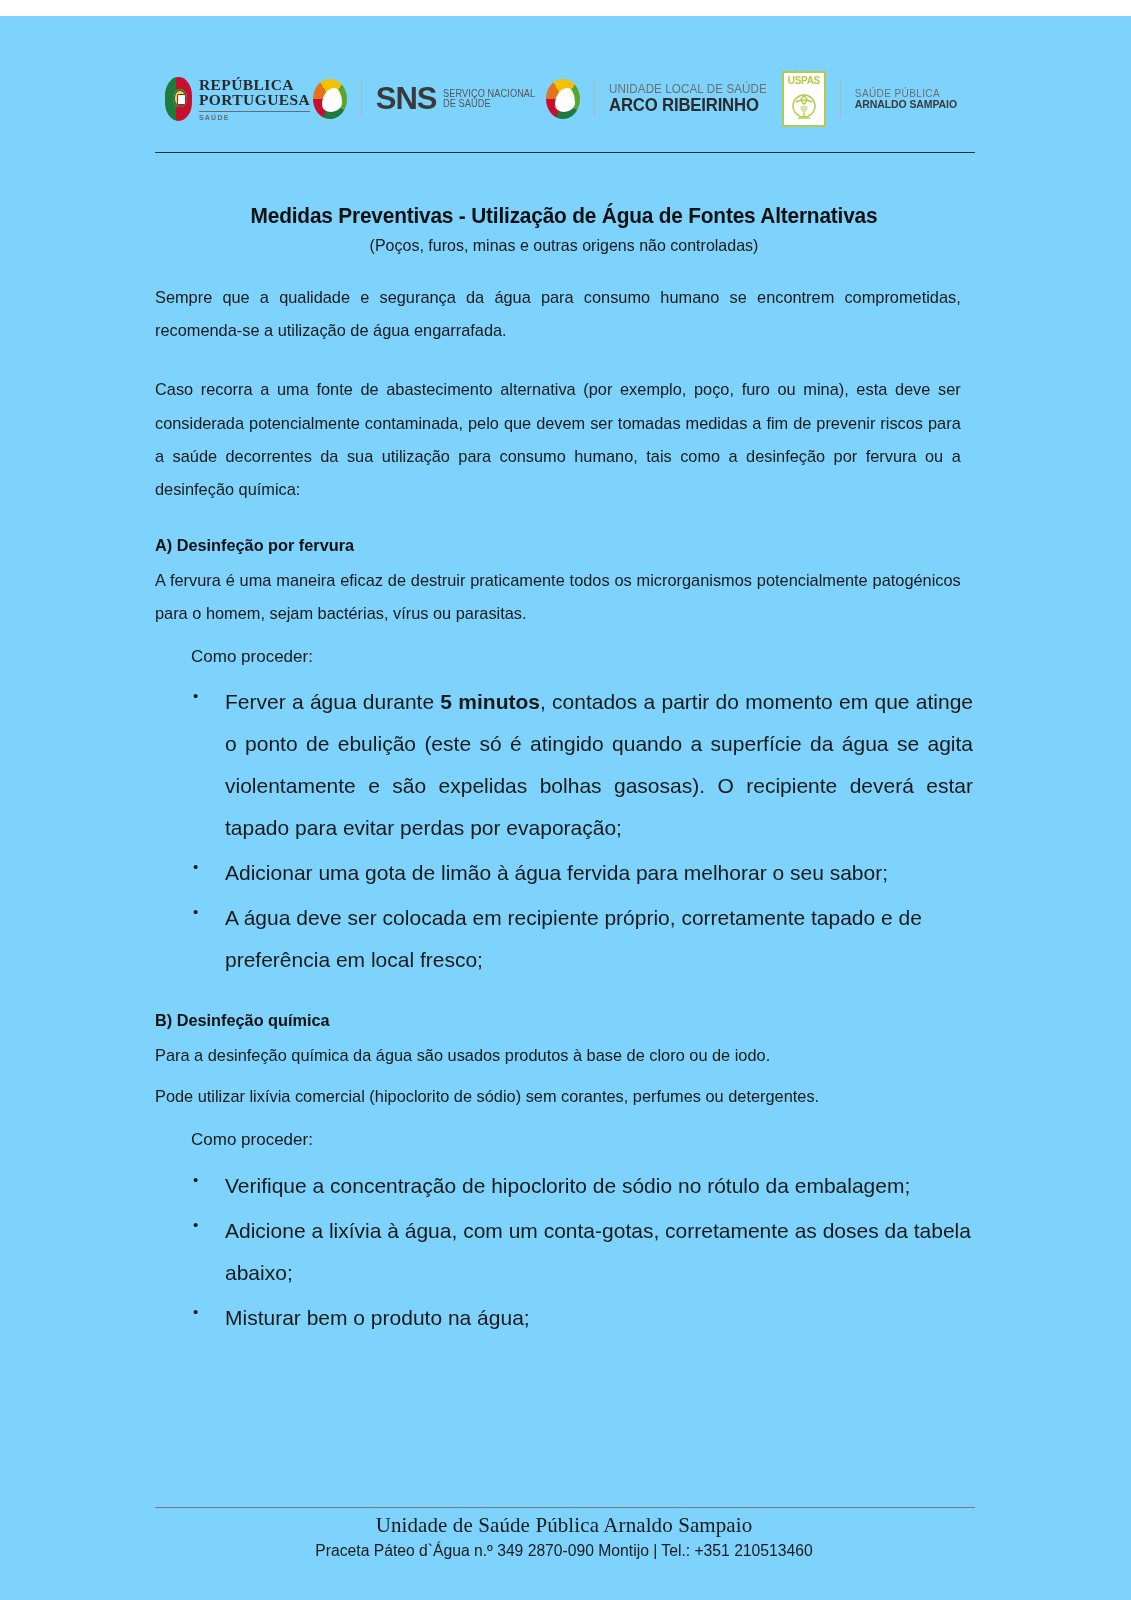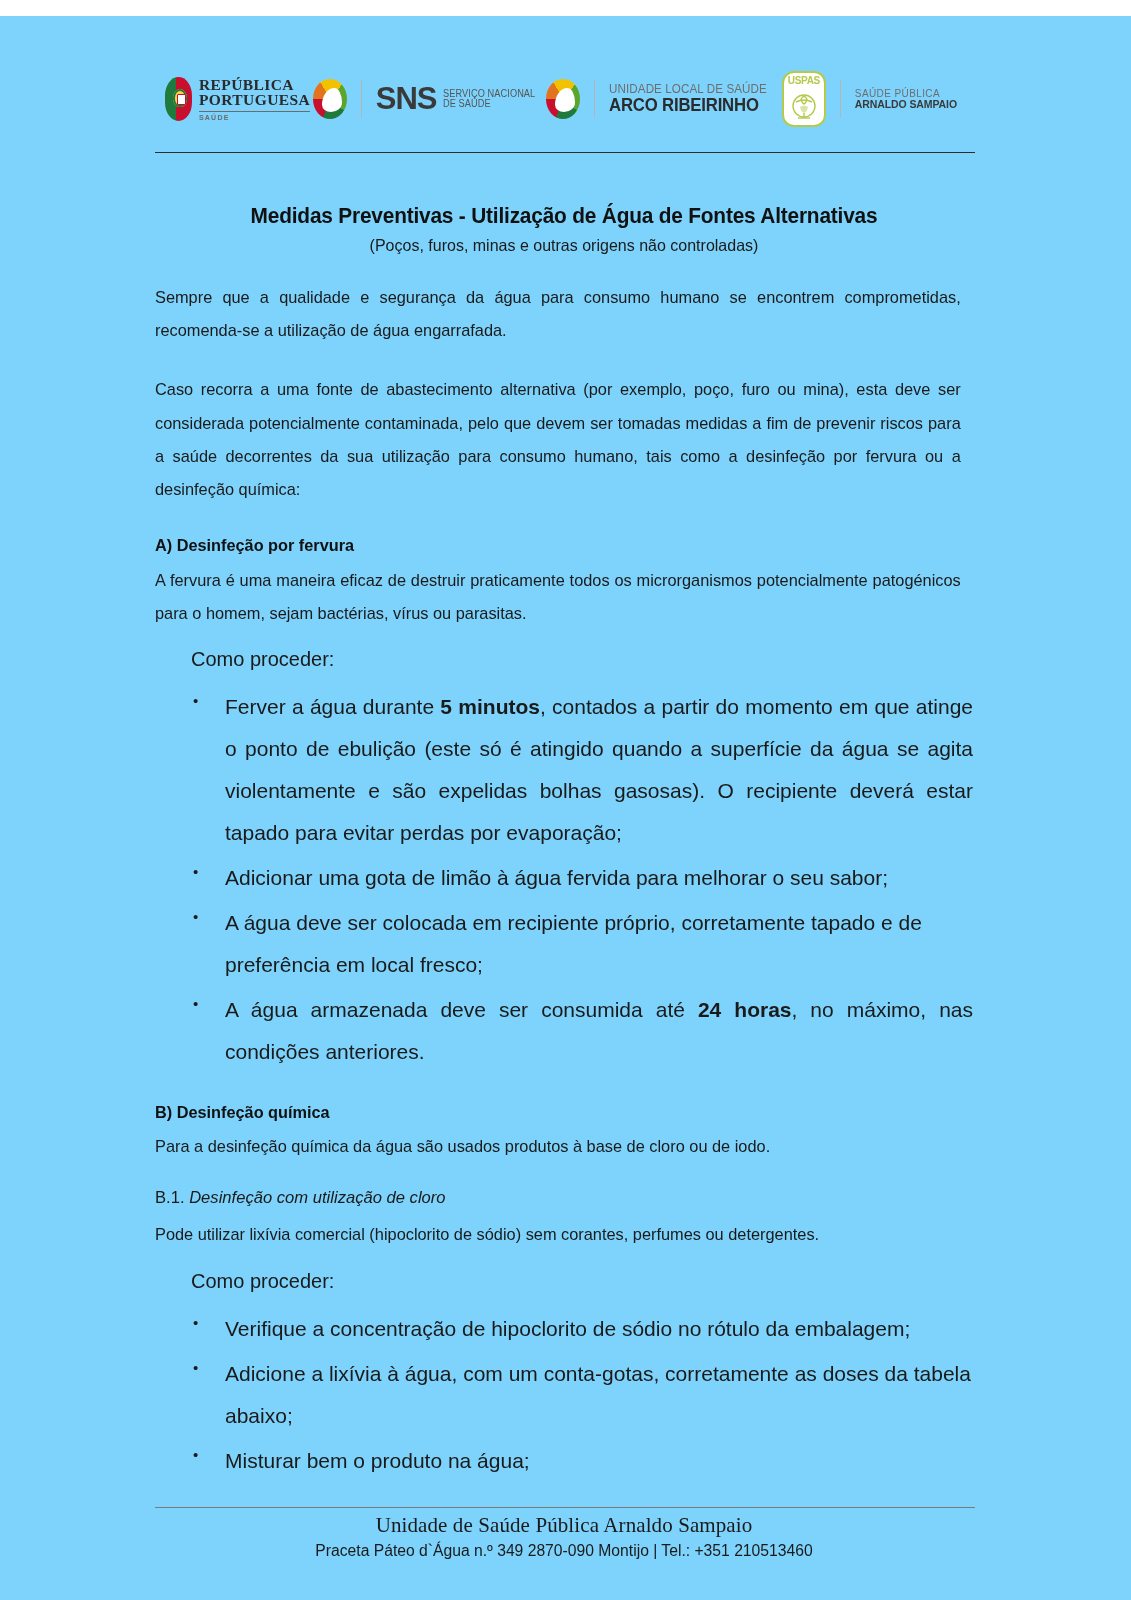--- a/index.html
+++ b/index.html
@@ -166,21 +166,21 @@
     letter-spacing: -0.2px;
     transform: scaleX(0.93);
     transform-origin: left center;
   }
 
   
   .uspas-box {
     width: 40px;
     height: 52px;
     border: 2px solid #b5c94a;
-    border-radius: 12px;
+    border-radius: 0;
     position: relative;
     flex: 0 0 auto;
     background: #ffffff;
   }
   .uspas-word {
     position: absolute;
     top: 2px;
     left: 0;
     right: 0;
     text-align: center;
@@ -264,21 +264,21 @@
   }
   .sec-sub {
     font-size: 16.6px;
     margin: 22px 0 0 0;
     line-height: 1.5;
     color: #1a1a1a;
   }
   .sec-sub em { font-style: italic; }
 
   .como {
-    font-size: 20px;
+    font-size: 17px;
     margin: 14px 0 0 36px;
     line-height: 1.5;
     color: #1a1a1a;
   }
 
   ul.bullets {
     list-style: none;
     margin: 12px 0 0 0;
     padding: 0;
   }
@@ -405,27 +405,25 @@
 
     <h3 class="sec">A) Desinfeção por fervura</h3>
     <p class="body" style="margin-top:6px">A fervura é uma maneira eficaz de destruir praticamente todos os microrganismos potencialmente patogénicos para o homem, sejam bactérias, vírus ou parasitas.</p>
 
     <div class="como">Como proceder:</div>
 
     <ul class="bullets">
       <li><span>Ferver a água durante </span><b>5 minutos</b><span>, contados a partir do momento em que atinge o ponto de ebulição (este só é atingido quando a superfície da água se agita violentamente e são expelidas bolhas gasosas). O recipiente deverá estar tapado para evitar perdas por evaporação;</span></li>
       <li class="nojust"><span>Adicionar uma gota de limão à água fervida para melhorar o seu sabor;</span><b></b><span></span></li>
       <li class="nojust"><span>A água deve ser colocada em recipiente próprio, corretamente tapado e de preferência em local fresco;</span><b></b><span></span></li>
-      <li><span>A água armazenada deve ser consumida até </span><b>24 horas</b><span>, no máximo, nas condições anteriores.</span></li>
     </ul>
 
     <h3 class="sec">B) Desinfeção química</h3>
     <p class="body tight" style="margin-top:6px">Para a desinfeção química da água são usados produtos à base de cloro ou de iodo.</p>
 
-    <div class="sec-sub"><span>B.1. </span><em>Desinfeção com utilização de cloro</em></div>
 
     <p class="body tight" style="margin-top:8px"> Pode utilizar lixívia comercial (hipoclorito de sódio) sem corantes, perfumes ou detergentes.</p>
 
     <div class="como">Como proceder:</div>
 
     <ul class="bullets">
       <li class="nojust"><span>Verifique a concentração de hipoclorito de sódio no rótulo da embalagem;</span><b></b><span></span></li>
       <li class="nojust"><span>Adicione a lixívia à água, com um conta-gotas, corretamente as doses da tabela abaixo;</span><b></b><span></span></li>
       <li class="nojust"><span>Misturar bem o produto na água;</span><b></b><span></span></li>
     </ul>

